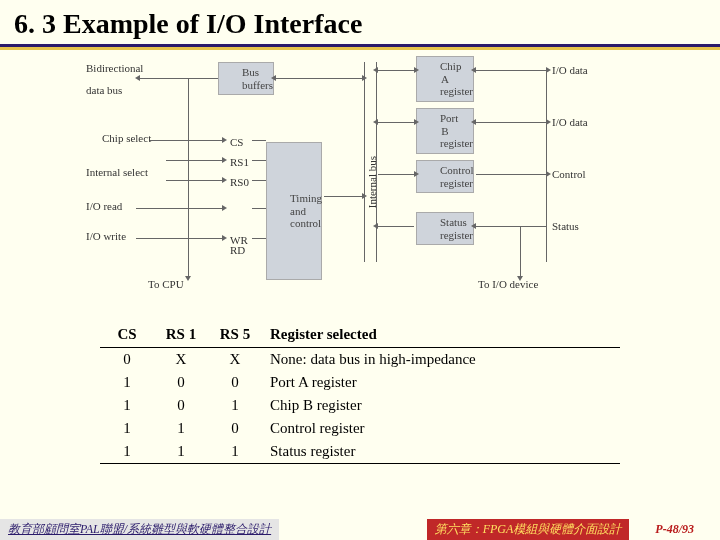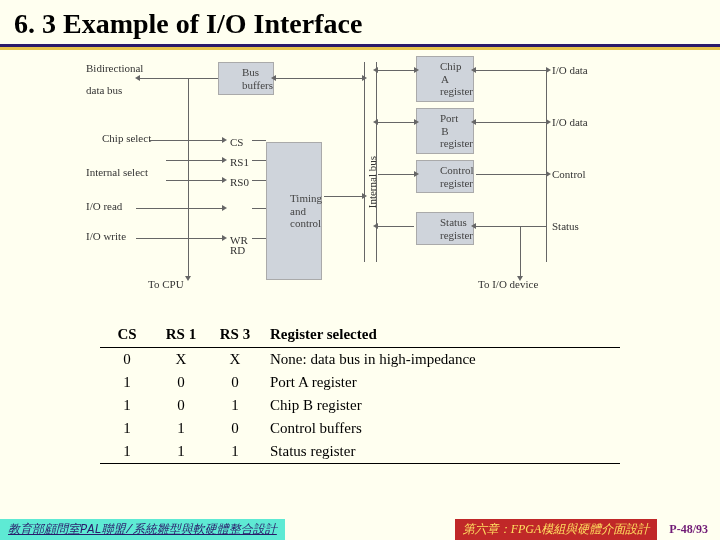--- a/index.html
+++ b/index.html
@@ -77,40 +77,41 @@
     position: absolute;
     left: 0; right: 0; bottom: 0;
     height: 22px;
     display: flex;
     align-items: center;
     font-size: 12px;
   }
   .foot-left {
     flex: 0 0 auto;
     padding: 2px 8px;
-    background: #5eead4;
+    background: #e5e5e5;
     color: #2a1a6a;
     font-style: italic;
-    font-family: Liberation Mono, monospace;
+    font-family: Liberation Serif, serif;
     text-decoration: underline;
   }
   .foot-gap { flex: 1; }
   .foot-right {
     flex: 0 0 auto;
     padding: 2px 8px;
     background: #c02828;
     color: #ffe060;
     font-style: italic;
     font-family: "KaiTi","SimSun",serif;
   }
   .foot-page {
     flex: 0 0 auto;
-    padding: 2px 12px;
-    color: #701a75;
+    padding: 2px 26px;
+    color: #b91c1c;
     font-weight: bold;
+    font-style: italic;
   }
 </style>
 </head>
 <body>
 
 <div class="title">6. 3 Example of I/O Interface</div>
 <div class="title-underline"></div>
 
 <div class="diagram">
 
@@ -198,21 +199,21 @@
   <div class="vline arrow-b" style="left:440px; top:170px; height:50px;"></div>
 
 </div>
 
 <div class="tblwrap">
   <table>
     <thead>
       <tr>
         <th class="c">CS</th>
         <th class="c">RS 1</th>
-        <th class="c">RS 3</th>
+        <th class="c">RS 5</th>
         <th>Register selected</th>
       </tr>
     </thead>
     <tbody>
       <tr>
         <td class="c">0</td>
         <td class="c">X</td>
         <td class="c">X</td>
         <td>None: data bus in high-impedance</td>
       </tr>
@@ -225,21 +226,21 @@
       <tr>
         <td class="c">1</td>
         <td class="c">0</td>
         <td class="c">1</td>
         <td>Chip B register</td>
       </tr>
       <tr>
         <td class="c">1</td>
         <td class="c">1</td>
         <td class="c">0</td>
-        <td>Control buffers</td>
+        <td>Control register</td>
       </tr>
       <tr class="last">
         <td class="c">1</td>
         <td class="c">1</td>
         <td class="c">1</td>
         <td>Status register</td>
       </tr>
     </tbody>
   </table>
 </div>

